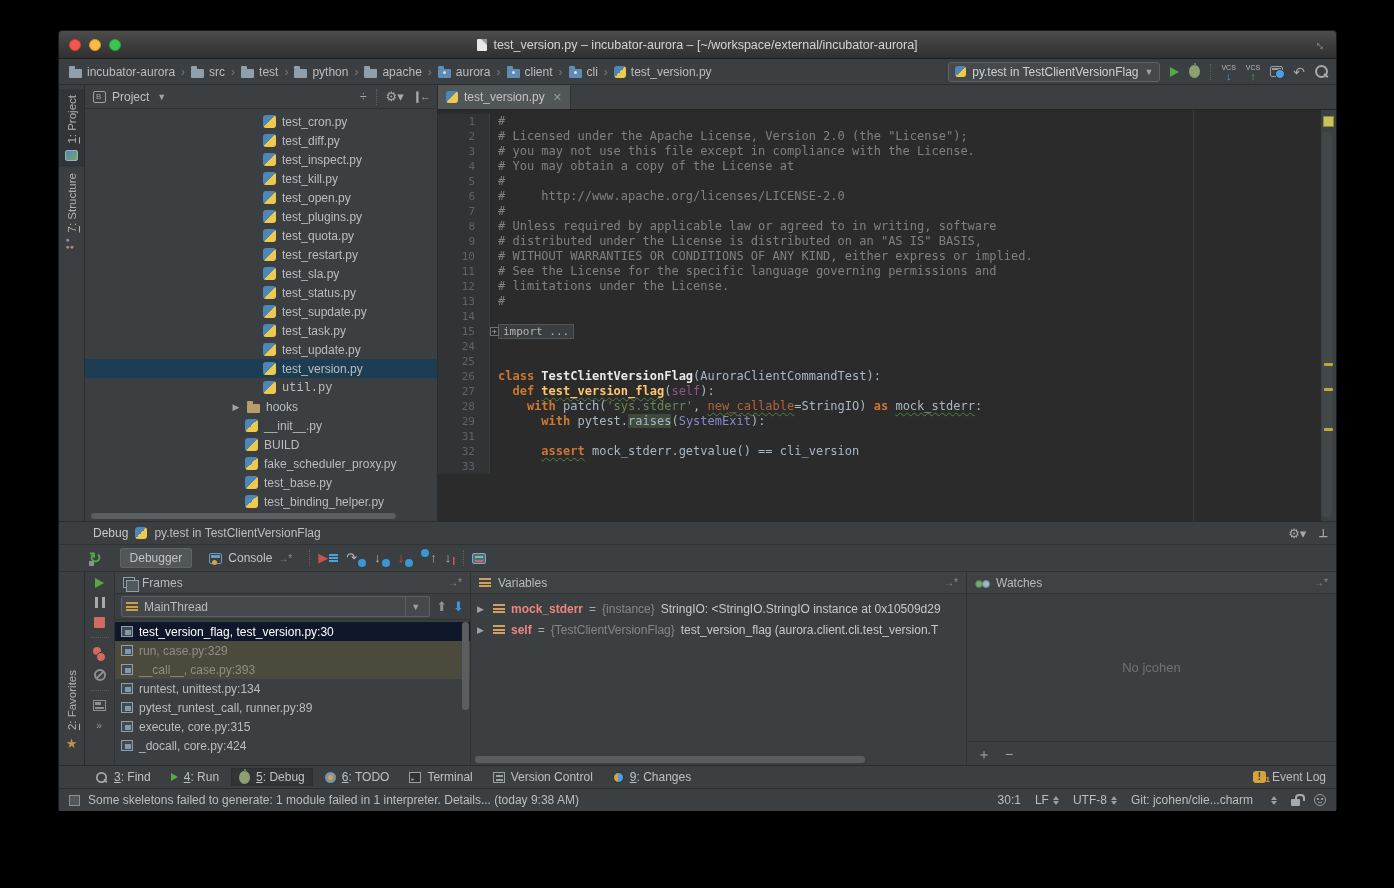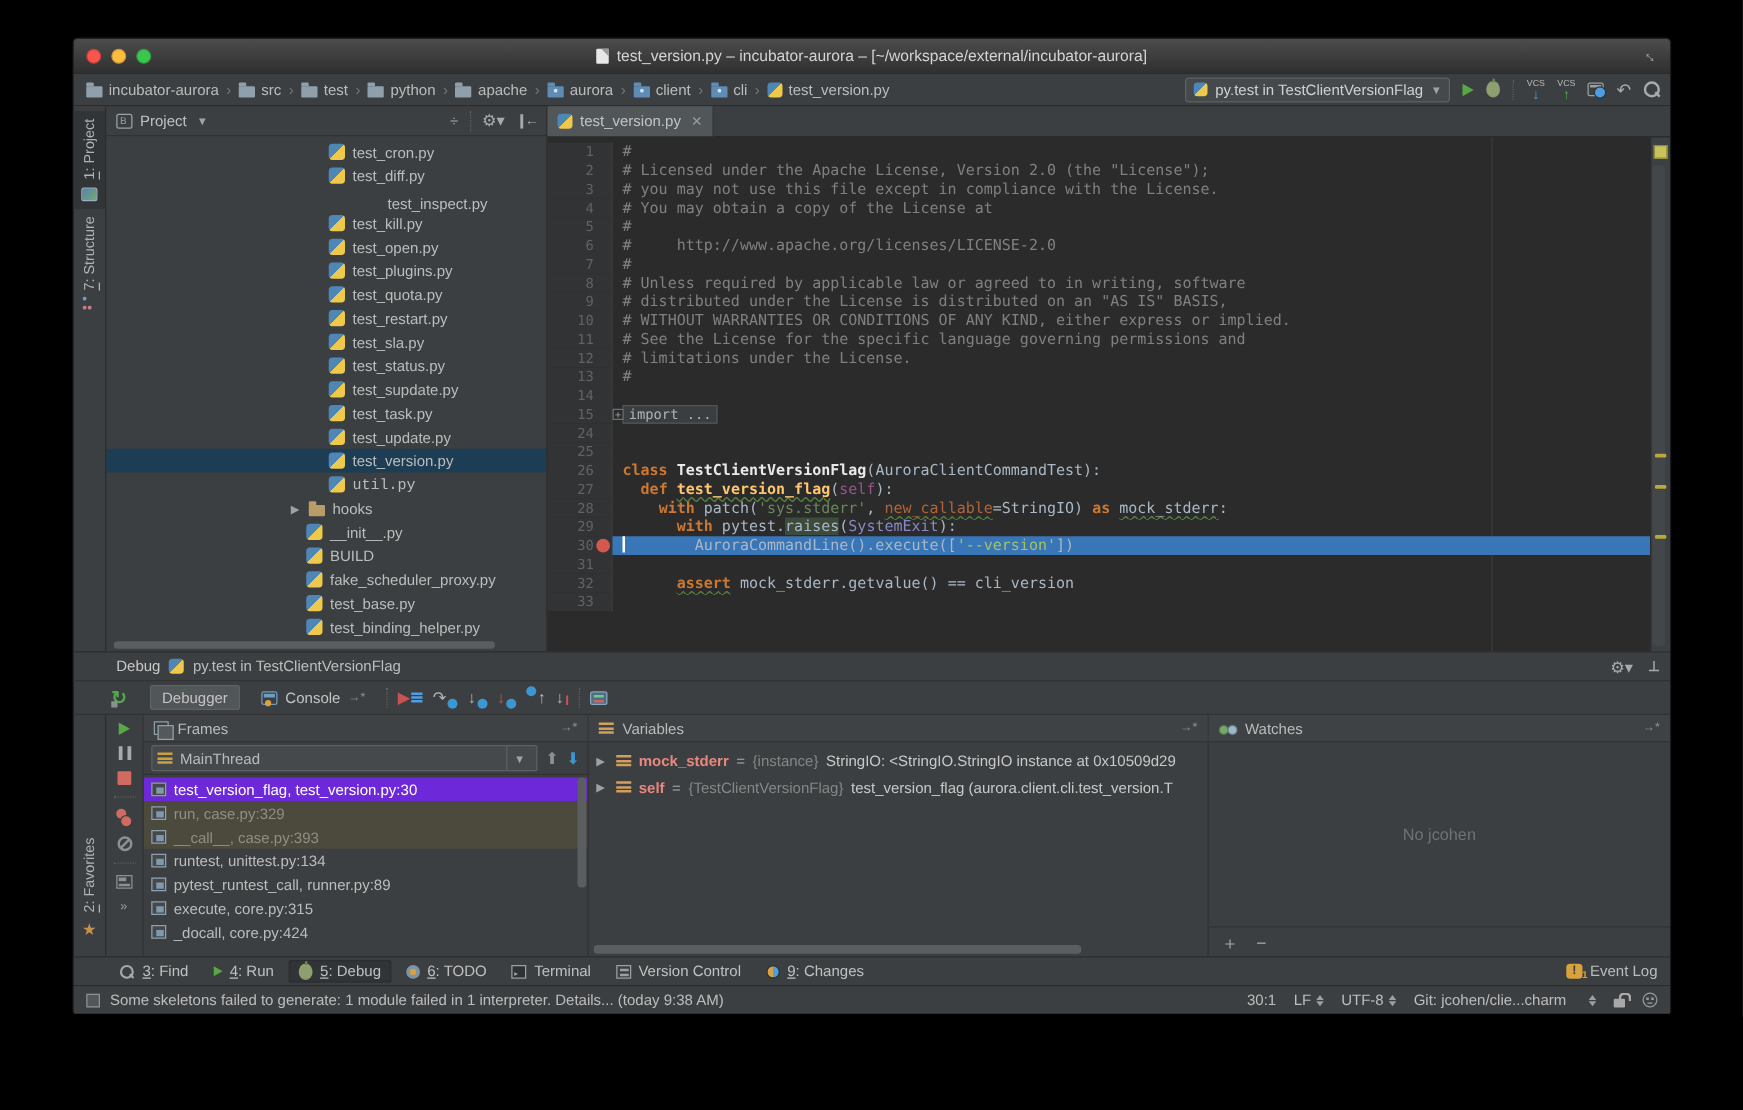--- a/index.html
+++ b/index.html
@@ -178,21 +178,21 @@
   .ic-watch::before{content:""; position:absolute; left:0; top:2px; width:6px; height:6px; border-radius:50%; background:#77a86b; border:1px solid #55784c;}
   .ic-watch::after{content:""; position:absolute; left:7px; top:2px; width:6px; height:6px; border-radius:50%; background:#9fb6c6; border:1px solid #6e8696;}
   .threadrow { flex:0 0 26px; display:flex; align-items:center; gap:6px; padding:2px 6px; border-bottom:1px solid #323232;}
   .combo { flex:1; height:21px; background:#45494b; border:1px solid #5d6163; border-radius:2px;
     display:flex; align-items:center; gap:6px; padding:0 4px; cursor:pointer;}
   .combo .dd { margin-left:auto; border-left:1px solid #5d6163; padding:0 5px; color:#9fa2a4; font-size:9px; align-self:stretch; display:flex; align-items:center;}
   .arrbtn { font-size:13px; cursor:pointer;}
   .arrbtn.gray{ color:#8d9092;} .arrbtn.blue{ color:#3b97d3;}
   .flist { flex:1; overflow:hidden; position:relative; padding-top:2px;}
   .frow { height:19px; display:flex; align-items:center; gap:6px; padding:0 6px; white-space:nowrap; color:#bcbcbc; cursor:pointer;}
-  .frow.selected { background:#6d28d9; color:#fff;}
+  .frow.selected { background:#0f172a; color:#fff;}
   .frow.library { background:#4c493d; color:#8f8f85;}
   .ic-frame { width:12px; height:11px; border:1px solid #8fa0ac; background:#46494b; flex:0 0 12px;}
   .ic-frame::before{content:""; position:absolute; right:1px; bottom:1px; width:6px; height:5px; background:#7f99ad;}
   .fscroll { position:absolute; right:1px; top:2px; width:7px; height:88px; background:#5a5e60; border-radius:3px;}
   .vlist { flex:1; padding-top:4px; position:relative; overflow:hidden;}
   .vrow { height:21px; display:flex; align-items:center; gap:6px; padding:0 6px; white-space:nowrap;}
   .vrow .exp { color:#9fa2a4; font-size:9px; width:10px;}
   .vname { color:#e8877f; font-weight:bold;}
   .veq { color:#a9a9a9;} .vtype { color:#868686;} .vval { color:#c8c8c8;}
   .vhscroll { position:absolute; bottom:2px; left:4px; width:390px; height:7px; background:#5a5e60; border-radius:3px;}
@@ -341,21 +341,21 @@
       </div>
       <div class="ptree" id="ptree">
           <div class="trow" style="padding-left: 178px;">
             <span class="ic ic-py"></span>
             <span>test_cron.py</span>
           </div>
           <div class="trow" style="padding-left: 178px;">
             <span class="ic ic-py"></span>
             <span>test_diff.py</span>
           </div>
-          <div class="trow" style="padding-left: 178px; flex-direction: column;">
+          <div class="trow" style="padding-left: 178px;">
             <span class="ic ic-py"></span>
             <span>test_inspect.py</span>
           </div>
           <div class="trow" style="padding-left: 178px;">
             <span class="ic ic-py"></span>
             <span>test_kill.py</span>
           </div>
           <div class="trow" style="padding-left: 178px;">
             <span class="ic ic-py"></span>
             <span>test_open.py</span>
@@ -518,24 +518,20 @@
               <span class="gut">27</span>
               <span class="codetext"><span class="tk-t">  </span><span class="tk-k">def </span><span class="tk-fn sq">test_version_flag</span><span class="tk-t">(</span><span class="tk-sf">self</span><span class="tk-t">):</span></span>
             </div>
             <div class="cl">
               <span class="gut">28</span>
               <span class="codetext"><span class="tk-t">    </span><span class="tk-k">with </span><span class="tk-t">patch(</span><span class="tk-s">'sys.stderr'</span><span class="tk-t">, </span><span class="tk-pm sq">new_callable</span><span class="tk-t">=StringIO) </span><span class="tk-k">as </span><span class="tk-t sq">mock_stderr</span><span class="tk-t">:</span></span>
             </div>
             <div class="cl">
               <span class="gut">29</span>
               <span class="codetext"><span class="tk-t">      </span><span class="tk-k">with </span><span class="tk-t">pytest.</span><span class="tk-hl">raises</span><span class="tk-t">(</span><span class="tk-bi">SystemExit</span><span class="tk-t">):</span></span>
-            </div>
-            <div class="cl exec">
-              <span class="gut">30<span class="bp"></span></span>
-              <span class="codetext"><span class="caret"></span><span class="tk-t">        AuroraCommandLine().execute([</span><span class="tk-s2">'--version'</span><span class="tk-t">])</span></span>
             </div>
             <div class="cl">
               <span class="gut">31</span>
               <span class="codetext"></span>
             </div>
             <div class="cl">
               <span class="gut">32</span>
               <span class="codetext"><span class="tk-t">      </span><span class="tk-k sq">assert</span><span class="tk-t"> mock_stderr.getvalue() == cli_version</span></span>
             </div>
             <div class="cl">

